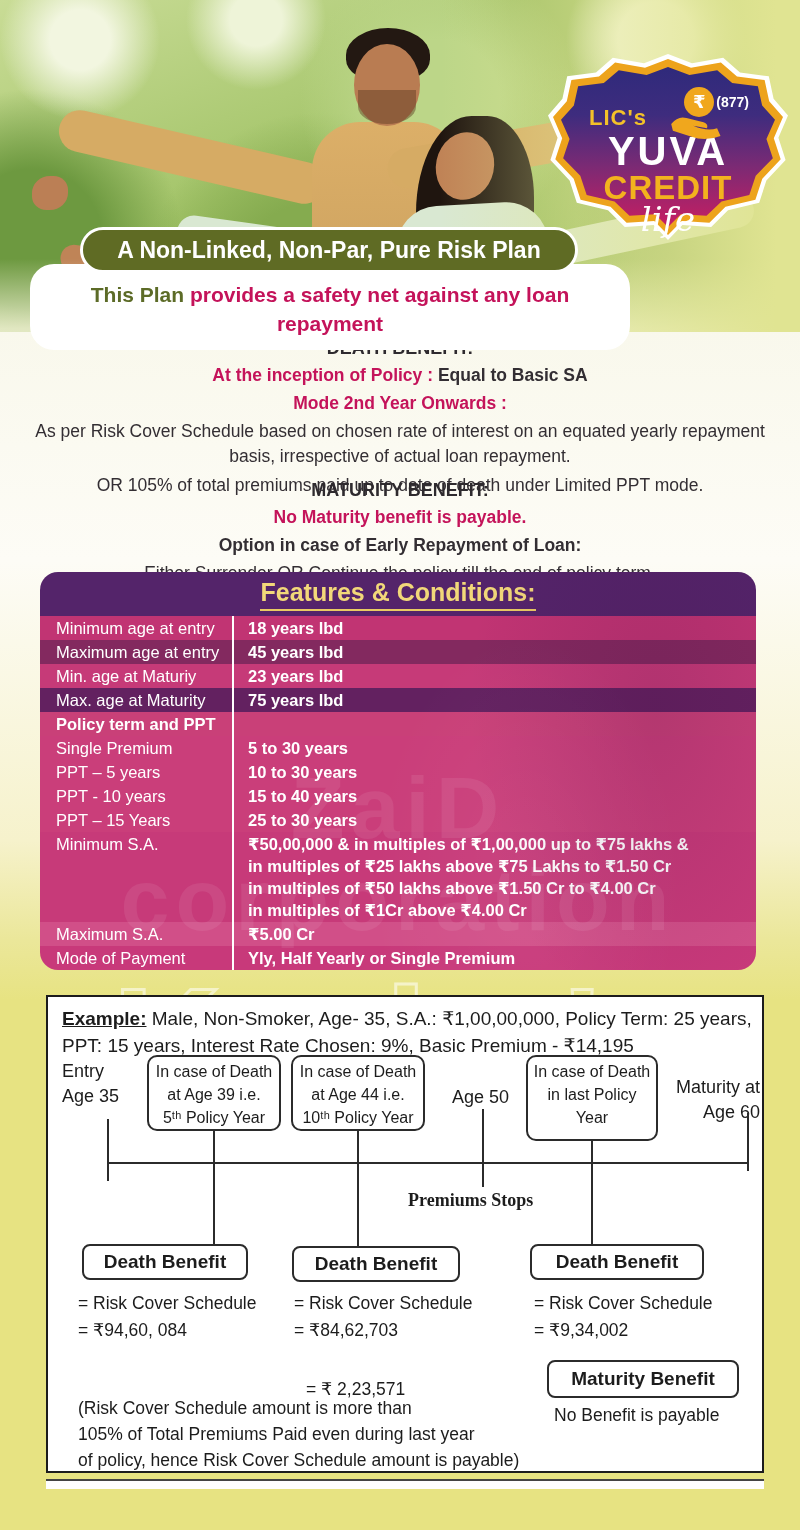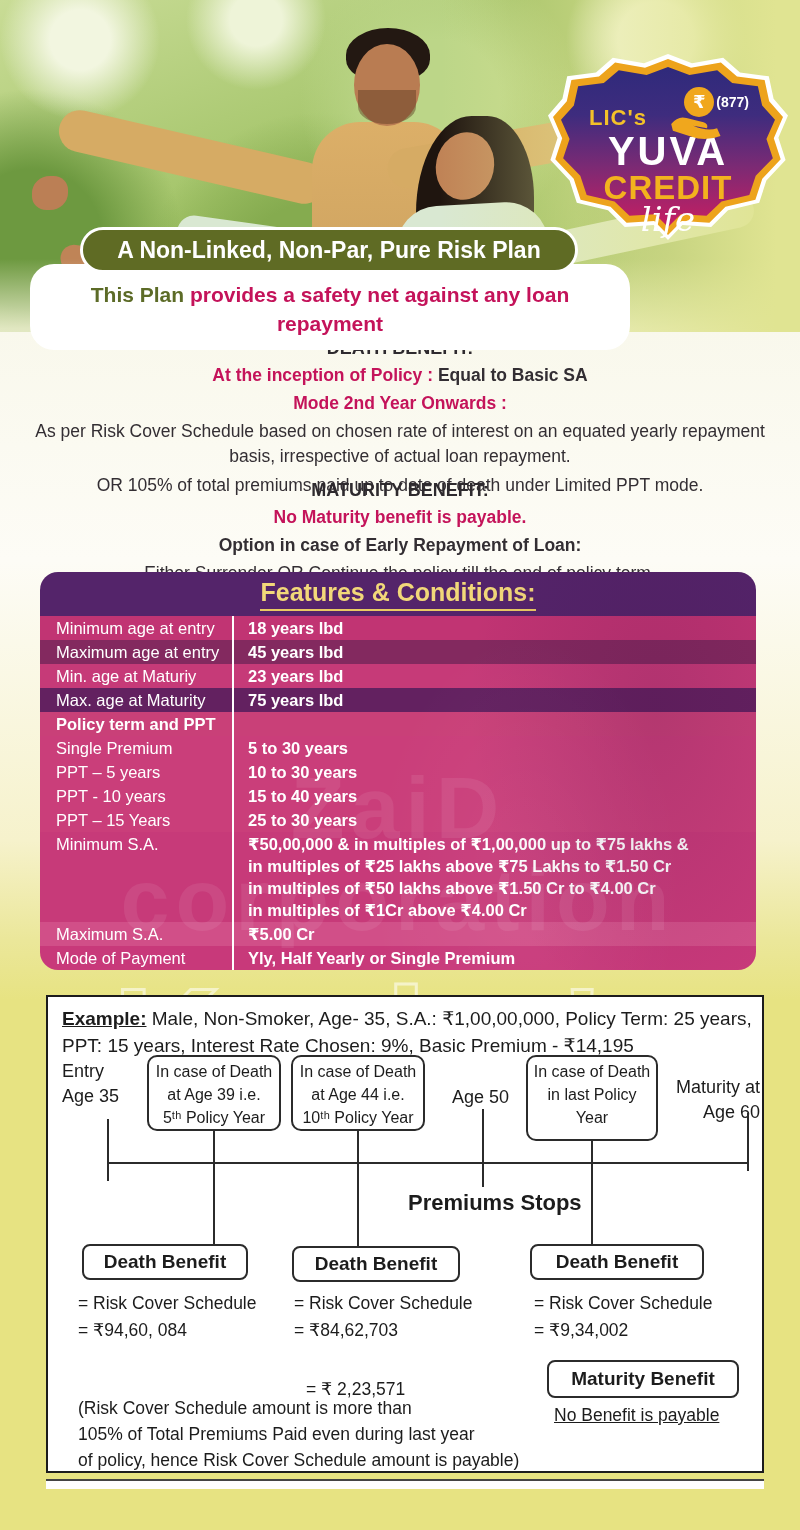--- a/index.html
+++ b/index.html
@@ -104,21 +104,21 @@
   .diagram div{ position:absolute; white-space:pre-line;}
   .tl-label{ font-size:18px; line-height:25px;}
   .tl-box{ border:2px solid #2b2b2b; border-radius:10px; background:#fff; text-align:center;
     font-size:16px; line-height:23px; padding-top:3px;}
   .tick{ width:2px; background:#2b2b2b;}
   .hline{ height:2px; background:#2b2b2b;}
   .db-box{ border:2px solid #2b2b2b; border-radius:8px; background:#fff; text-align:center;
     font-weight:bold; font-size:19px; display:flex; align-items:center; justify-content:center;}
   .val{ font-size:17.5px; line-height:27px;}
   .note{ font-size:17.5px; line-height:26px;}
-  .bold18{ font-weight:bold; font-size:22px;}
+  .bold18{ font-weight:bold; font-size:18px;font-family:Liberation Serif, serif;}
 
   .next-box{ position:absolute; left:46px; top:1479px; width:718px; height:10px; background:#fff; border-top:2px solid #444; z-index:2;}
 </style>
 </head>
 <body>
 
 <div class="page">
 
   <div class="photo">
     <div class="man">
@@ -285,21 +285,21 @@
       <div class="val" style="left:30px; top:293px;">= Risk Cover Schedule
 = ₹94,60, 084</div>
       <div class="val" style="left:246px; top:293px;">= Risk Cover Schedule
 = ₹84,62,703</div>
       <div class="val" style="left:486px; top:293px;">= Risk Cover Schedule
 = ₹9,34,002</div>
 
       <div class="val" style="left:258px; top:379px;">= ₹ 2,23,571</div>
 
       <div class="db-box" style="left:499px; top:363px; width:192px; height:38px;">Maturity Benefit</div>
-      <div class="val" style="left:506px; top:405px;text-decoration:underline;">No Benefit is payable</div>
+      <div class="val" style="left:506px; top:405px;">No Benefit is payable</div>
 
       <div class="note" style="left:30px; top:398px;">(Risk Cover Schedule amount is more than
 105% of Total Premiums Paid even during last year
 of policy, hence Risk Cover Schedule amount is payable)</div>
     </div>
   </div>
 
   <div class="next-box"></div>
 
 </div>

